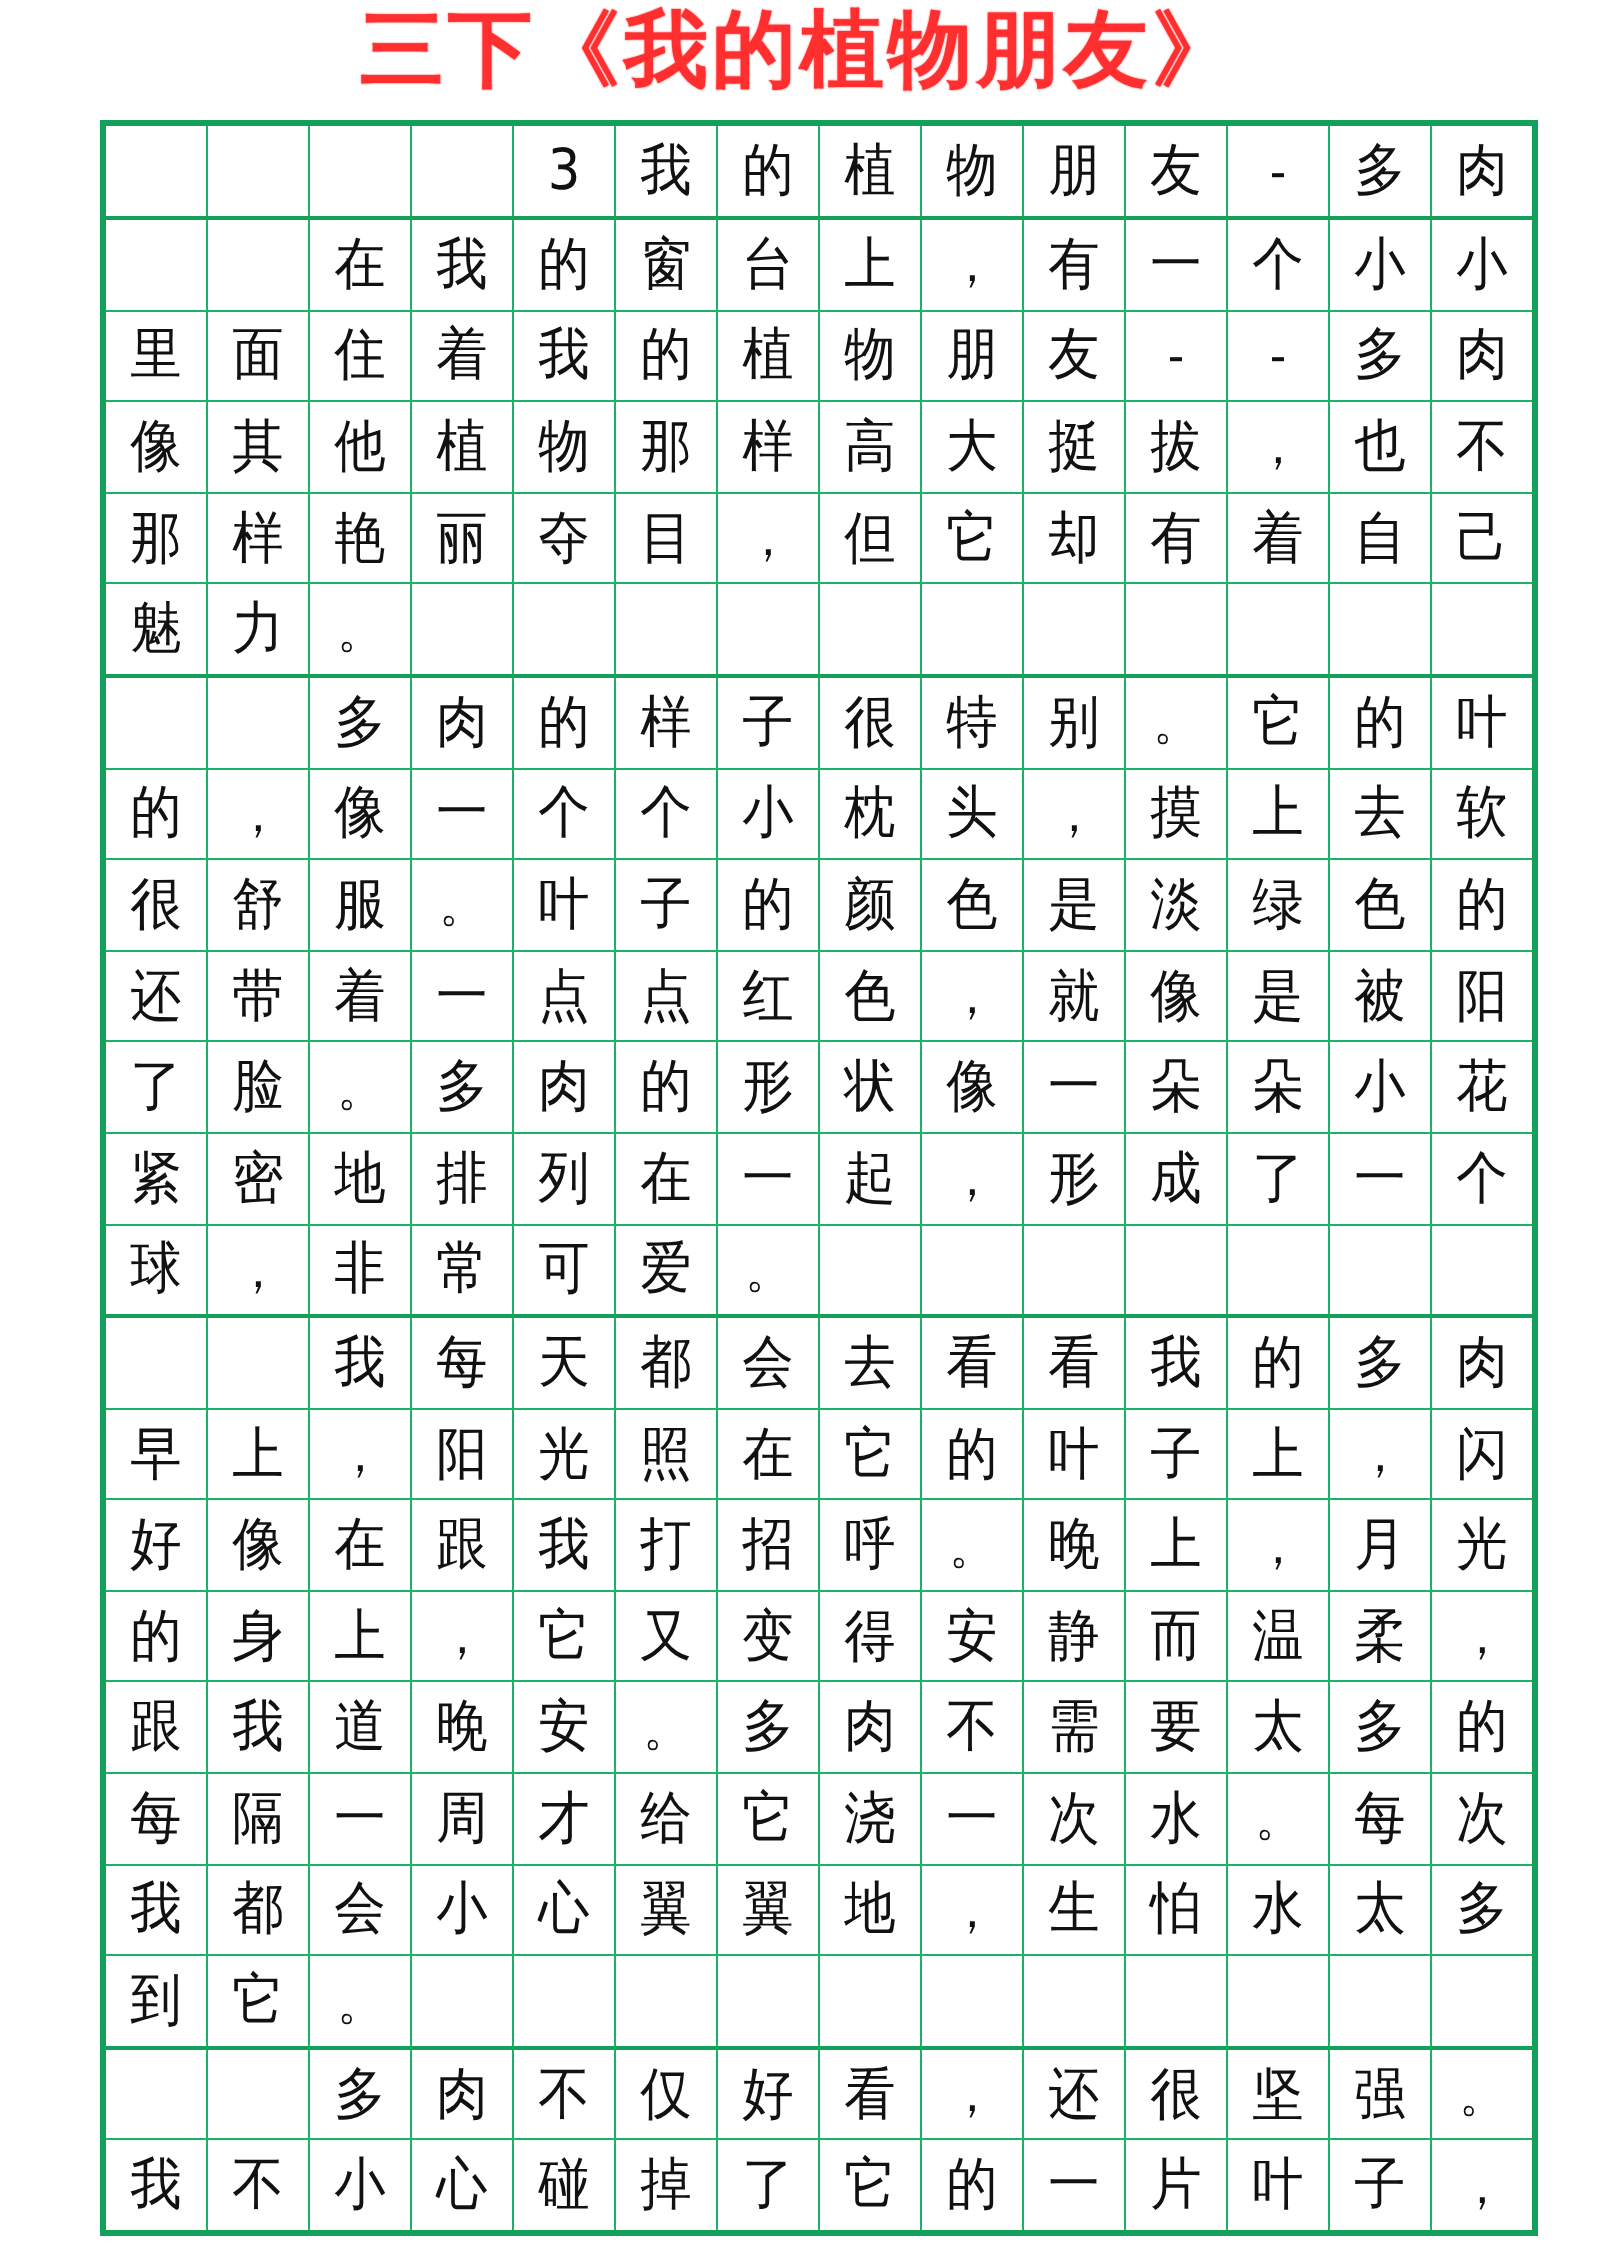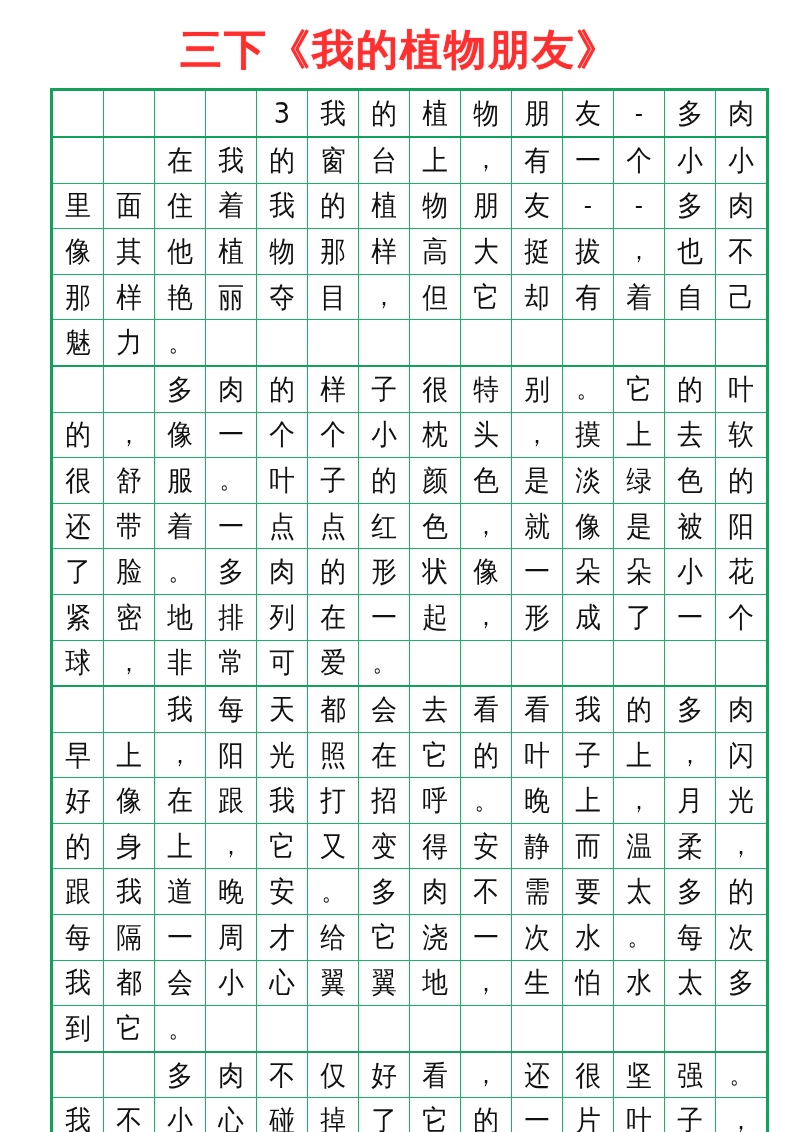--- a/index.html
+++ b/index.html
@@ -15,25 +15,24 @@
   }
   .page {
     position: relative;
     width: 800px;
     height: 1132px;
     background: #ffffff;
   }
   .title {
     text-align: center;
     color: #ff2f2f;
-    font-family: Liberation Mono, monospace;
+    font-family: Liberation Sans, sans-serif;
     font-weight: bold;
     font-size: 42px;
     letter-spacing: 2px;
-    padding-top: 28px;
     padding-bottom: 10px;
     line-height: 1.2;
     text-shadow: 0 0 1px #ff2f2f;
   }
   .grid-wrap {
     position: relative;
     margin: 0 auto;
     width: 700px;
   }
   table.grid {

